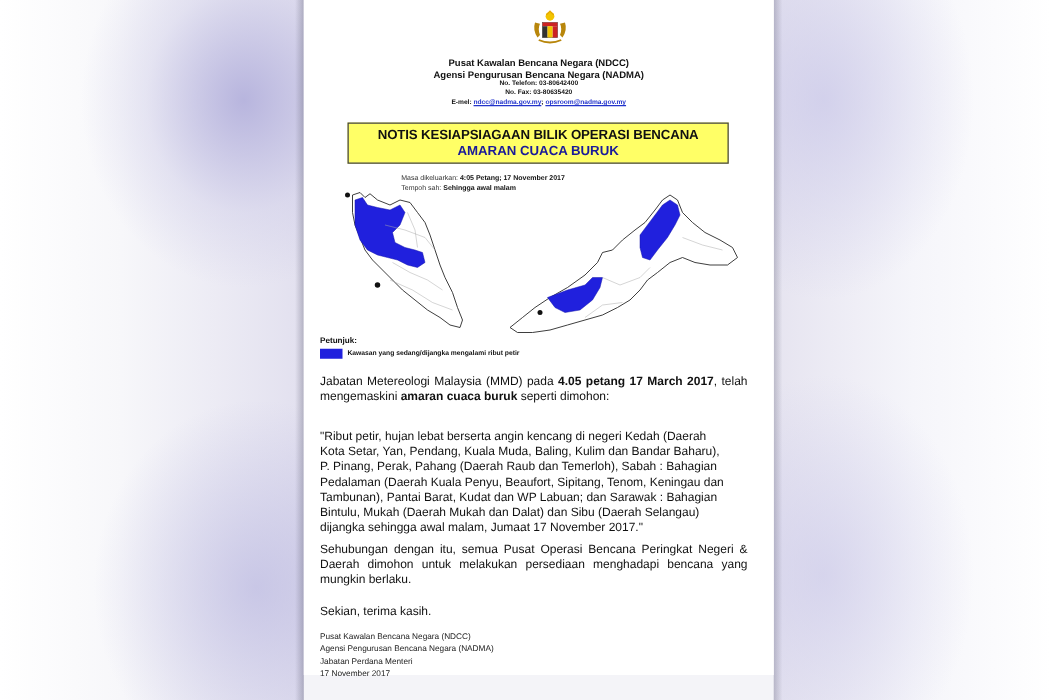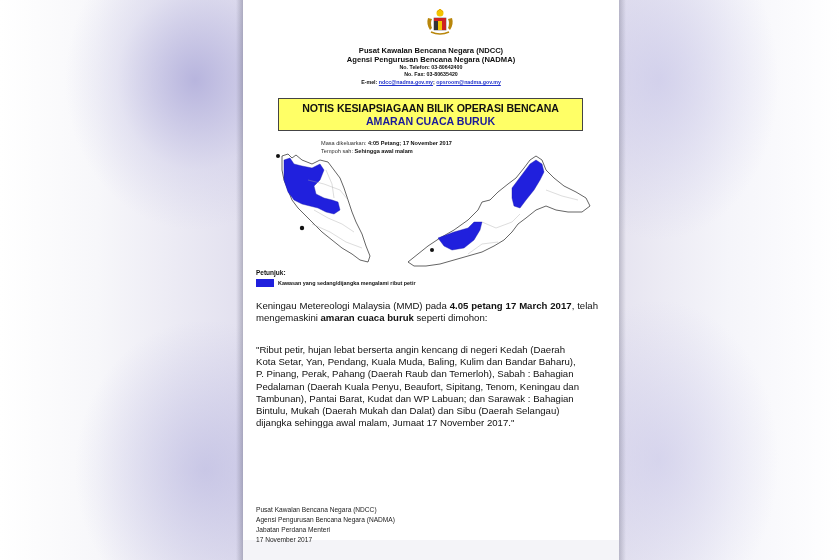--- a/index.html
+++ b/index.html
@@ -150,25 +150,27 @@
         <path d="M278 40 L294 46 L310 50"></path>
       </g>
       <circle cx="164" cy="100" r="2" fill="#111"></circle>
     </svg>
   </div>
 
   <div class="legend-title">Petunjuk:</div>
   <div class="legend-swatch"></div>
   <div class="legend-label">Kawasan yang sedang/dijangka mengalami ribut petir</div>
 
-  <div class="para p1 justify"><span>Keningau Metereologi Malaysia (MMD) pada </span><b>4.05 petang 17 March 2017</b><span>, telah mengemaskini </span><b>amaran cuaca buruk</b><span> seperti dimohon:</span></div>
+  <div class="para p1 justify"><span>Jabatan Metereologi Malaysia (MMD) pada </span><b>4.05 petang 17 March 2017</b><span>, telah mengemaskini </span><b>amaran cuaca buruk</b><span> seperti dimohon:</span></div>
 
   <div class="para p2">"Ribut petir, hujan lebat berserta angin kencang di negeri Kedah (Daerah Kota Setar, Yan, Pendang, Kuala Muda, Baling, Kulim dan Bandar Baharu), P. Pinang, Perak, Pahang (Daerah Raub dan Temerloh), Sabah : Bahagian Pedalaman (Daerah Kuala Penyu, Beaufort, Sipitang, Tenom, Keningau dan Tambunan), Pantai Barat, Kudat dan WP Labuan; dan Sarawak : Bahagian Bintulu, Mukah (Daerah Mukah dan Dalat) dan Sibu (Daerah Selangau) dijangka sehingga awal malam, Jumaat 17 November 2017."</div>
 
+  <div class="para p3 justify">Sehubungan dengan itu, semua Pusat Operasi Bencana Peringkat Negeri &amp; Daerah dimohon untuk melakukan persediaan menghadapi bencana yang mungkin berlaku.</div>
 
+  <div class="para p4">Sekian, terima kasih.</div>
 
   <div class="signoff">
     <div>Pusat Kawalan Bencana Negara (NDCC)</div>
     <div>Agensi Pengurusan Bencana Negara (NADMA)</div>
     <div>Jabatan Perdana Menteri</div>
     <div>17 November 2017</div>
   </div>
 </div>
 
 </body></html>

